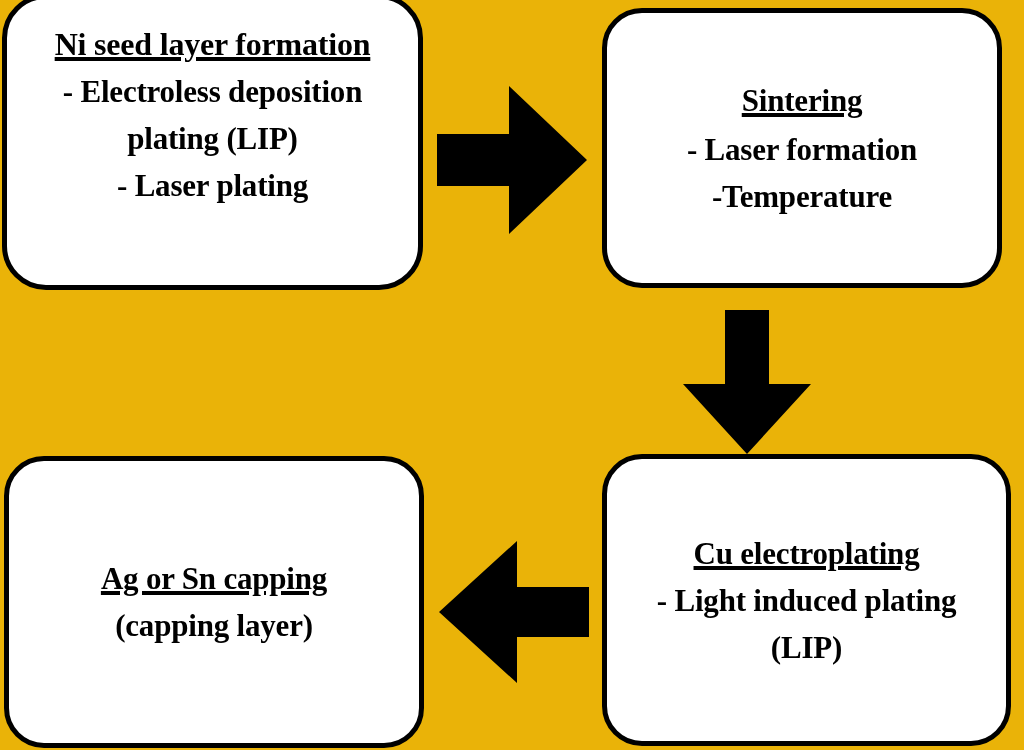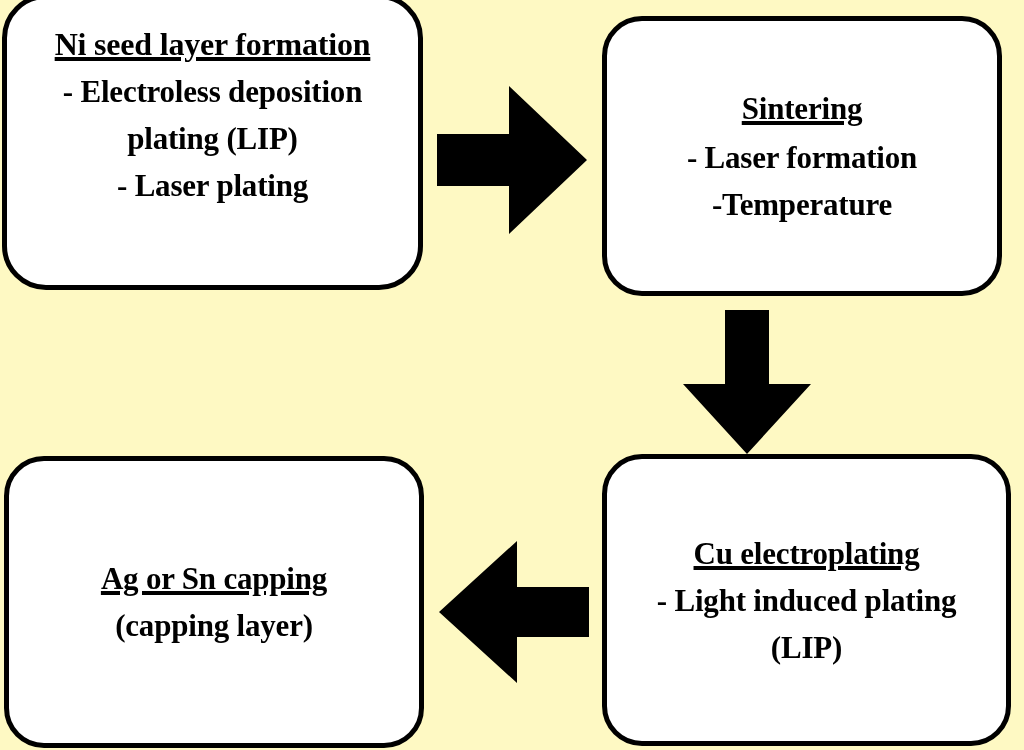--- a/index.html
+++ b/index.html
@@ -4,21 +4,21 @@
 <style>
   html, body {
     margin: 0;
     padding: 0;
     background: #ffffff;
   }
   #canvas {
     position: relative;
     width: 1024px;
     height: 750px;
-    background: #fef9c3;
+    background: #eab308;
     overflow: hidden;
     font-family: "Liberation Serif", "DejaVu Serif", serif;
   }
   .node {
     position: absolute;
     box-sizing: border-box;
     background: #ffffff;
     border: 5px solid #000000;
     border-radius: 40px;
     display: flex;
@@ -48,21 +48,21 @@
     width: 421px;
     height: 296px;
     border-radius: 44px;
     padding: 10px 10px 6px 10px;
     justify-content: flex-start;
   }
   #node-ni .hdr { font-size: 32px; margin-top: 12px; }
   
   #node-sinter {
     left: 602px;
-    top: 16px;
+    top: 8px;
     width: 400px;
     height: 280px;
     padding: 6px 12px;
   }
   #node-sinter .hdr { margin-bottom: 2px; }
   
   #node-cap {
     left: 4px;
     top: 456px;
     width: 420px;

